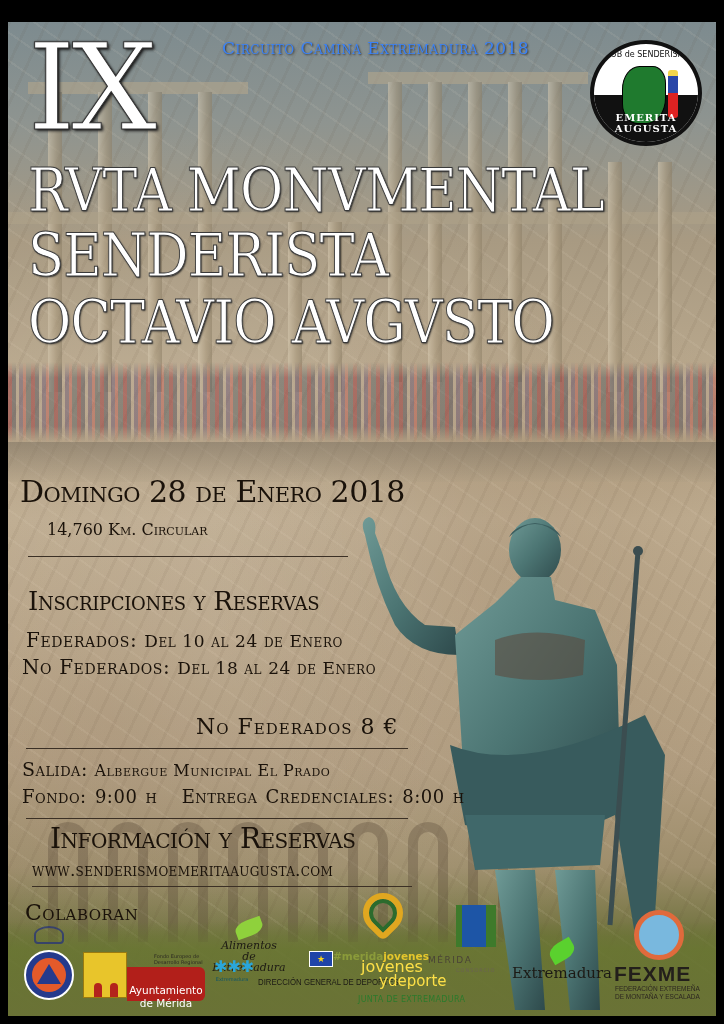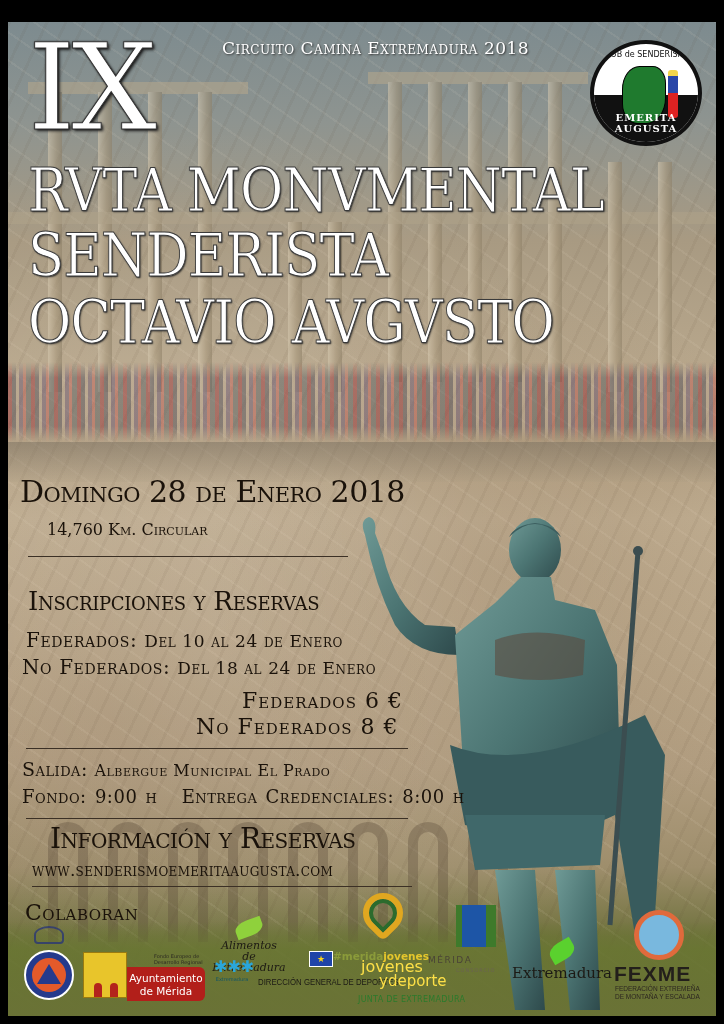--- a/index.html
+++ b/index.html
@@ -39,21 +39,21 @@
   }
   .steps { position: absolute; left: 0; top: 420px; width: 708px; height: 40px; background: linear-gradient(180deg, rgba(120,110,95,0.5), rgba(170,155,130,0.2)); }
   
   .aqueduct { position: absolute; left: 40px; top: 760px; width: 500px; height: 160px; opacity: 0.35; }
   .arch { position: absolute; bottom: 0; width: 40px; border: 10px solid #5e4e3c; border-bottom: none; border-radius: 20px 20px 0 0; }
   
   .grass { position: absolute; left: 0; bottom: 0; width: 708px; height: 95px; background: linear-gradient(180deg, rgba(110,120,60,0.0) 0%, rgba(105,118,50,0.85) 30%, #6a7236 100%); }
 
   
   .circuit {
-    position: absolute; left: 222px; top: 38px; color: #ffffff; font-size: 17px; letter-spacing: 0.5px;
+    position: absolute; left: 222px; top: 38px; color: #3b82f6; font-size: 17px; letter-spacing: 0.5px;
     font-variant: small-caps; text-shadow: 1px 1px 2px #333;
   }
   .numeral {
     position: absolute; left: 28px; top: 28px; color: #fff; font-size: 120px; line-height: 1;
     letter-spacing: -4px;
     text-shadow: 0 0 2px #000, 2px 2px 3px #222;
     -webkit-text-stroke: 1px #333;
   }
   .title-line {
     position: absolute; left: 28px; color: #fff; font-size: 60px; line-height: 1;
@@ -97,21 +97,21 @@
   .statue { position: absolute; left: 355px; top: 515px; width: 320px; height: 500px; }
 
   
   .sp { position: absolute; font-family: "DejaVu Sans", sans-serif; }
   .proteccion { left: 24px; top: 950px; width: 50px; height: 50px; border-radius: 50%; background: #253a8c; border: 2px solid #fff; }
   .proteccion .inner { position: absolute; left: 6px; top: 6px; width: 34px; height: 34px; border-radius: 50%; background: #e45a2a; }
   .proteccion .tri2 { position: absolute; left: 11px; top: 12px; width: 0; height: 0; border-left: 12px solid transparent; border-right: 12px solid transparent; border-bottom: 20px solid #253a8c; }
   .crown { left: 34px; top: 926px; width: 30px; height: 18px; border-radius: 50% 50% 4px 4px; border: 2px solid #25337a; opacity: 0.75; }
   .ayto-castle { left: 83px; top: 952px; width: 44px; height: 46px; background: #e8c52b; border: 1px solid #9a7a10; }
   .ayto-castle .door { position: absolute; bottom: 0; width: 8px; height: 14px; background: #b3241c; border-radius: 4px 4px 0 0; }
-  .ayto-label { left: 127px; top: 967px; width: 78px; height: 34px; background: #b21f1a; color: #fff; font-size: 10.5px; line-height: 13px; text-align: center; padding-top: 5px; border-radius: 0 6px 6px 0; }
+  .ayto-label { left: 127px; top: 967px; width: 78px; height: 34px; background: #b21f1a; color: #fff; font-size: 10.5px; line-height: 13px; text-align: center; padding-top: 17px; border-radius: 0 6px 6px 0; }
   .alimentos { left: 204px; top: 920px; width: 90px; text-align: center; font-family: "DejaVu Serif", serif; font-style: italic; font-size: 11px; color: #1d1a14; line-height: 11px; }
   .alimentos .leaf { display: block; width: 28px; height: 16px; margin: 0 auto 4px; background: #8fd13c; border-radius: 50% 0 50% 0; transform: rotate(-20deg); }
   .fondo { left: 154px; top: 953px; font-size: 5px; color: #2c2a22; line-height: 6px; width: 60px; }
   .extrem-juv { left: 214px; top: 958px; width: 36px; text-align: center; font-size: 5px; color: #156; }
   .extrem-juv .figs { font-size: 16px; color: #2aa6d9; line-height: 18px; }
   .eu-flag { left: 309px; top: 951px; width: 24px; height: 16px; background: #1f44a8; border: 1px solid #fff; color: #f6d21c; font-size: 9px; text-align: center; line-height: 14px; }
   .dgd { left: 258px; top: 976px; font-size: 9.5px; color: #1c1a15; font-family: "Liberation Sans Narrow", "Liberation Sans", sans-serif; transform: scaleX(0.82); transform-origin: left; white-space: nowrap; }
   .merida-enamora { left: 333px; top: 950px; font-size: 10.5px; font-weight: bold; color: #e5c62c; white-space: nowrap; }
   .merida-enamora .a { color: #8b9b3a; }
   .heart { left: 363px; top: 893px; width: 40px; height: 40px; border: 6px solid #e0a720; border-radius: 50% 50% 6px 50%; transform: rotate(45deg); box-shadow: inset 0 0 0 4px #2c6b2d; }
@@ -217,21 +217,20 @@
 
   <div class="info dark insc">Inscripciones y Reservas</div>
   <div class="info dark row fed1">
     <span>Federados:</span>
     <span style="font-size:17px">Del 10 al 24 de Enero</span>
   </div>
   <div class="info dark row fed2">
     <span>No Federados:</span>
     <span style="font-size:17px">Del 18 al 24 de Enero</span>
   </div>
-  <div class="info dark price1">Federados 6 €</div>
   <div class="info dark price2">No Federados 8 €</div>
   <div class="rule" style="left:26px;top:748px;width:382px;"></div>
 
   <div class="info dark salida">
     <span>Salida:</span>
     <span style="font-size:16px">Albergue Municipal El Prado</span>
   </div>
   <div class="info dark hora">
     <span>Fondo:</span>
     <span>9:00 h</span><span class="gap"></span>

